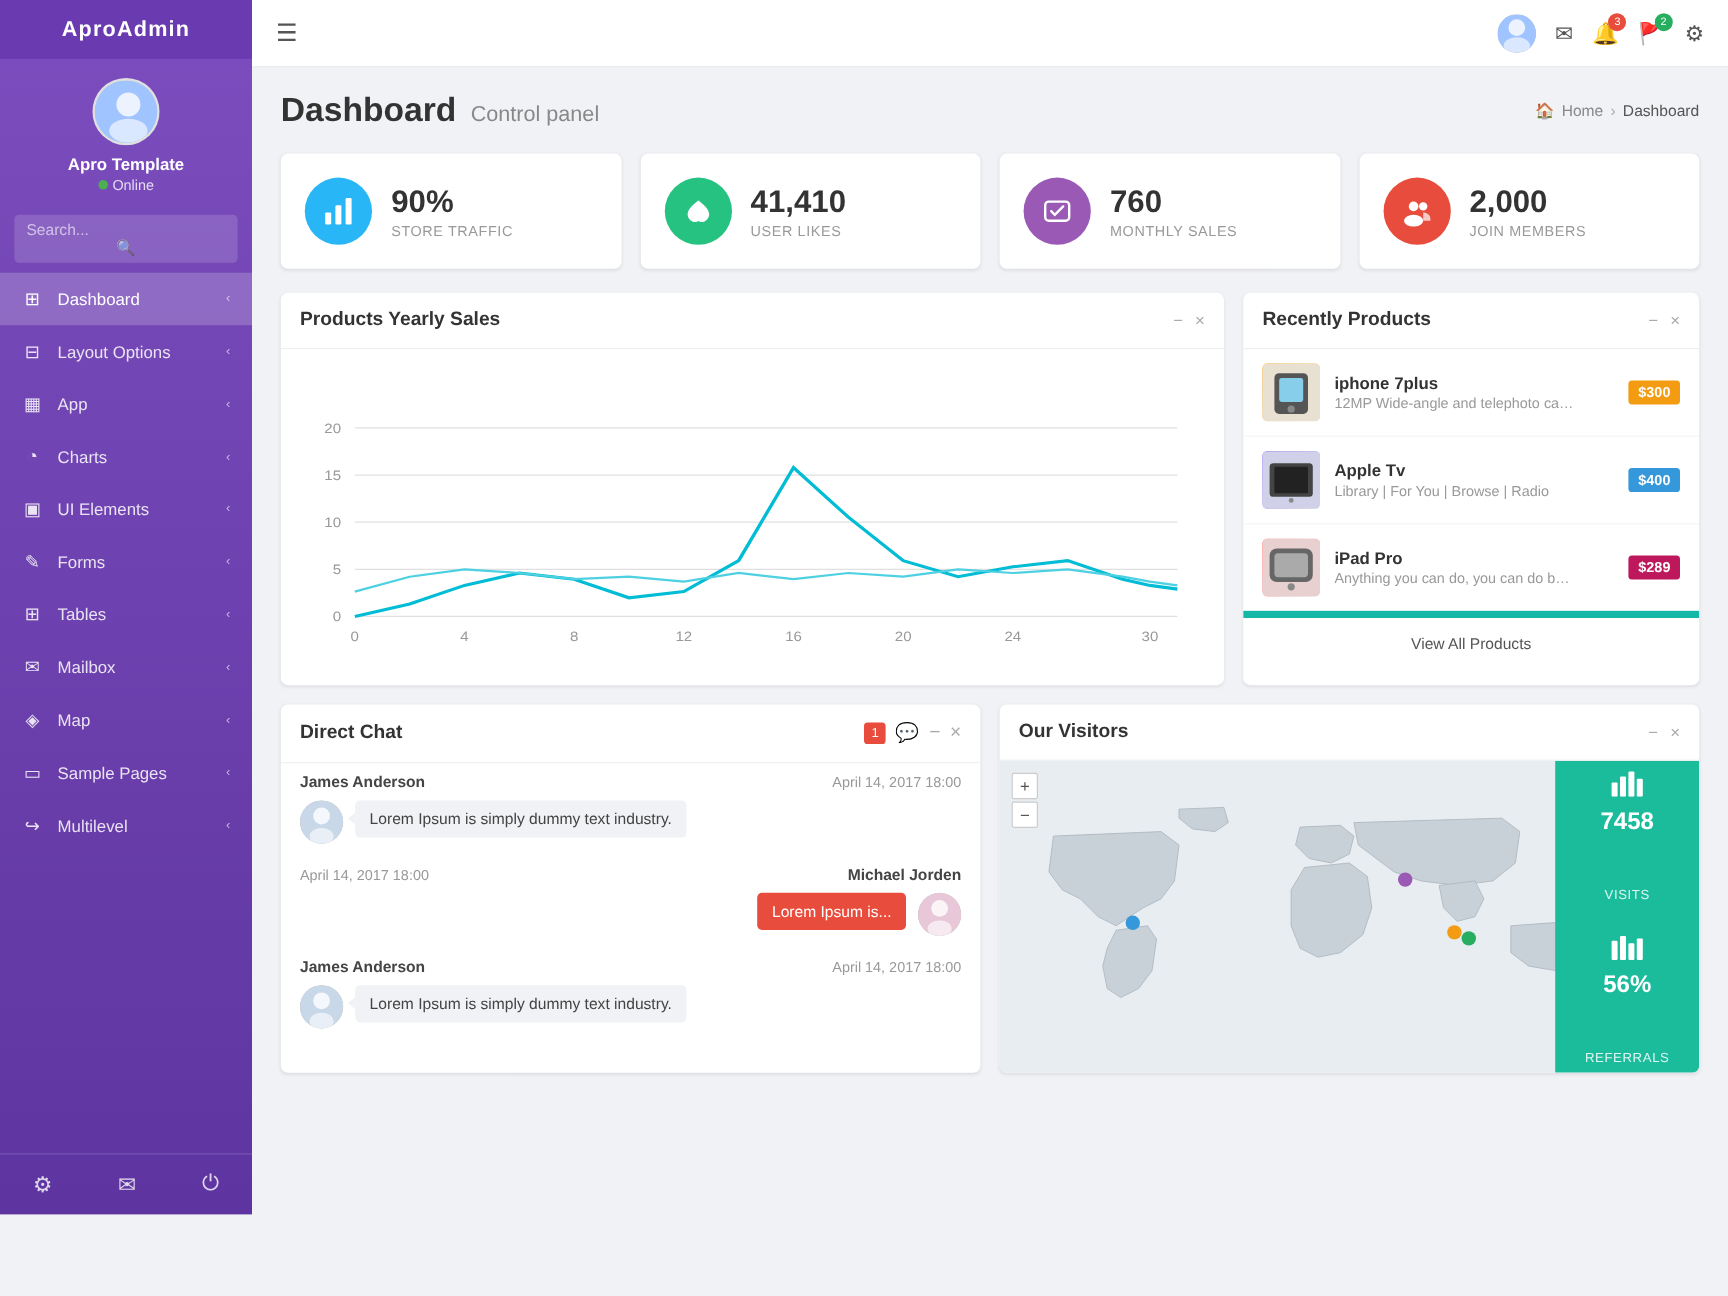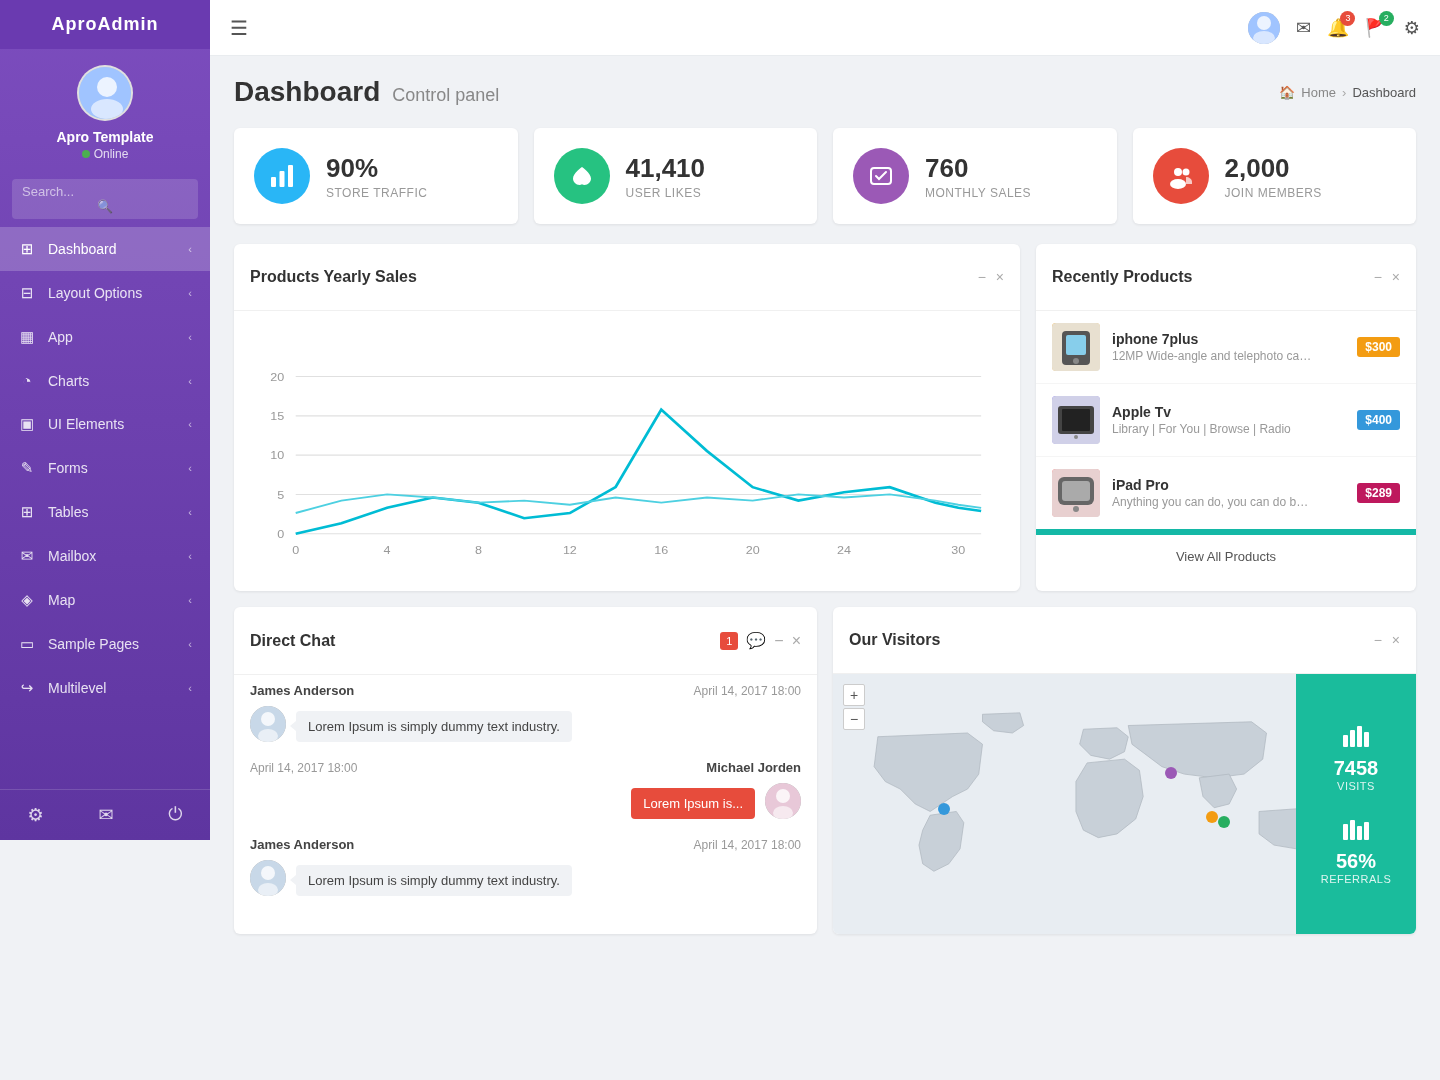--- a/index.html
+++ b/index.html
@@ -6,21 +6,21 @@
     body { font-family: 'Segoe UI', Arial, sans-serif; display: flex; height: 1080px; width: 1440px; overflow: hidden; background: #f0f2f5; }
 
     
     #sidebar {
       width: 210px;
       min-width: 210px;
       background: #6f42c1;
       background: linear-gradient(180deg, #7c4dbe 0%, #5e35a0 100%);
       display: flex;
       flex-direction: column;
-      height: 840px;
+      height: 1012px;
       overflow: hidden;
     }
     #sidebar-header {
       background: #6a3ab0;
       padding: 14px 16px;
       text-align: center;
       font-size: 18px;
       font-weight: bold;
       color: #fff;
       letter-spacing: 1px;
@@ -189,21 +189,21 @@
     .card {
       background: #fff;
       border-radius: 6px;
       box-shadow: 0 1px 3px rgba(0,0,0,0.08);
       overflow: hidden;
     }
     .card-header {
       display: flex;
       align-items: center;
       justify-content: space-between;
-      padding: 24px 16px;
+      padding: 14px 16px;
       border-bottom: 1px solid #f0f0f0;
       gap: 24px;
     }
     .card-title { font-size: 16px; font-weight: 600; color: #333; }
     .card-actions { display: flex; gap: 10px; color: #aaa; font-size: 14px; cursor: pointer; }
 
     
     .chart-area {
       padding: 16px;
       height: 280px;
@@ -275,21 +275,21 @@
       display: flex;
       align-items: center;
       justify-content: space-between;
       padding: 8px 16px 4px;
       font-size: 12px;
       color: #999;
     }
     .chat-date-header .chat-user { font-weight: 600; color: #444; font-size: 13px; }
     .chat-message-row {
       display: flex;
-      align-items: flex-end;
+      align-items: flex-start;
       padding: 4px 16px 10px;
       gap: 10px;
     }
     .chat-message-row.right { flex-direction: row-reverse; }
     .chat-avatar {
       width: 36px; height: 36px;
       border-radius: 50%;
       background: #bbb;
       flex-shrink: 0;
       overflow: hidden;
@@ -361,21 +361,21 @@
       background: #1abc9c;
       display: flex;
       flex-direction: column;
       align-items: center;
       justify-content: center;
       gap: 24px;
     }
     .visitors-stat { text-align: center; color: #fff; }
     .visitors-stat-icon { font-size: 22px; margin-bottom: 4px; }
     .visitors-stat-value { font-size: 20px; font-weight: bold; }
-    .visitors-stat-label { font-size: 11px; text-transform: uppercase; letter-spacing: 0.5px; opacity: 0.85; }
+    .visitors-stat-label { font-size: 11px; text-transform: uppercase; letter-spacing: 0.5px; opacity: 0.85; margin-top: 43px; }
 
     
     .chart-svg { width: 100%; height: 100%; }
 
     
     .product-img-1 { background: linear-gradient(135deg, #f5a623, #e8e8e8); }
     .product-img-2 { background: linear-gradient(135deg, #7b68ee, #ddd); }
     .product-img-3 { background: linear-gradient(135deg, #50c878, #ccc); }
     .product-img-4 { background: linear-gradient(135deg, #ff6b6b, #ddd); }
   </style>

